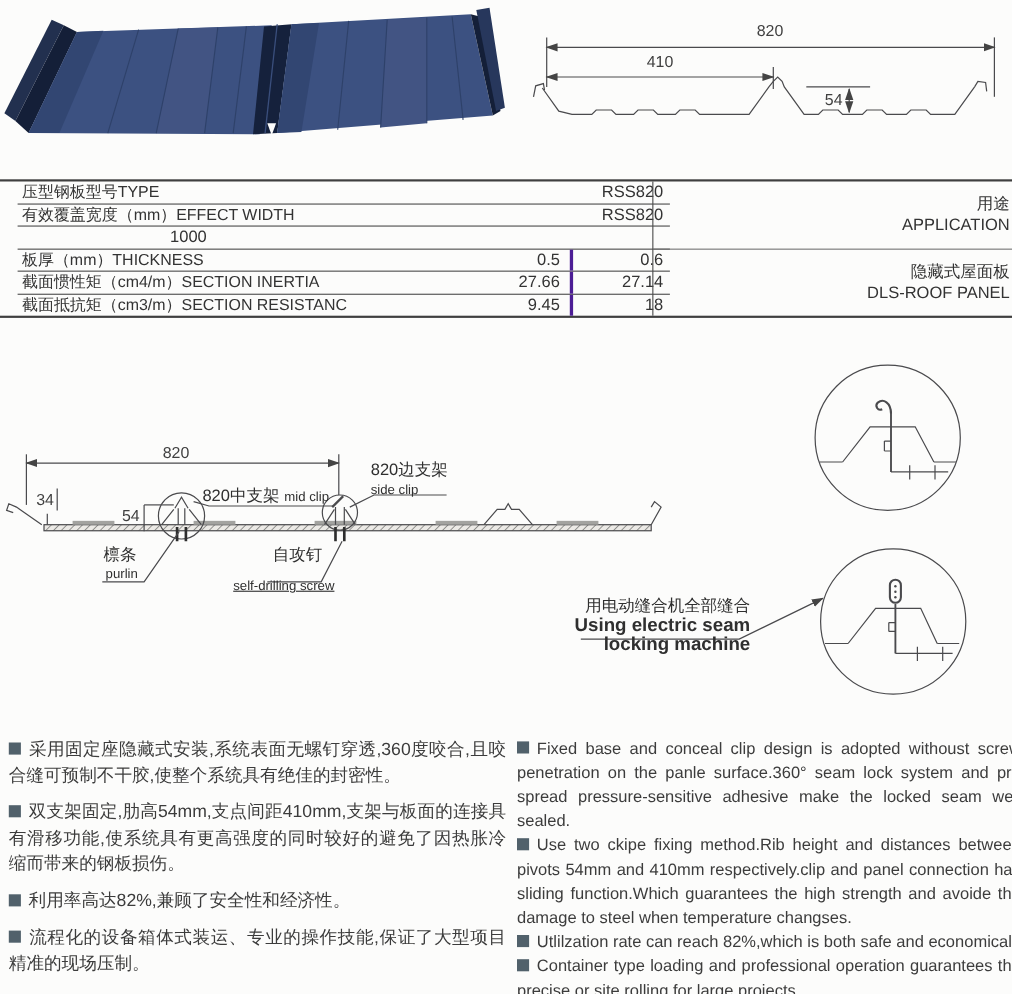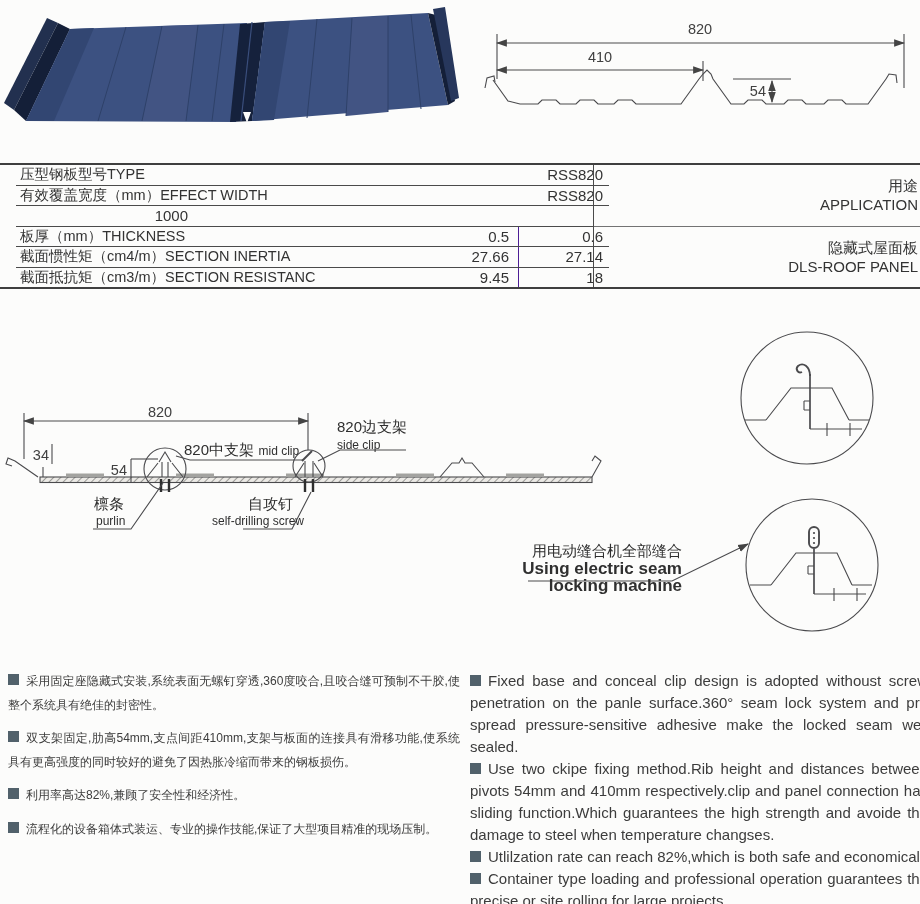--- a/index.html
+++ b/index.html
@@ -17,36 +17,36 @@
     left:0;top:163px;width:920px;height:126px;box-sizing:border-box;
     border-top:2px solid #3f3f3f;border-bottom:2px solid #3f3f3f;
     font-size:14.5px;color:#333;
   }
   .trows{position:absolute;left:0;top:0;width:593px;height:122px;display:flex;flex-direction:column;padding-left:16px;}
   .trow{flex:1;display:flex;align-items:center;border-bottom:1px solid #4a4a4a;box-sizing:border-box;}
   .trow:last-child{border-bottom:none;}
   .tlabel{flex:1;padding-left:4px;white-space:nowrap;overflow:hidden;}
   .tv{display:flex;align-items:center;justify-content:flex-end;box-sizing:border-box;height:100%;font-size:15px;}
   .tv1{width:87px;padding-right:9px;}
-  .tv2{width:91px;padding-right:6px;border-left:1px solid #4c1d95;}
+  .tv2{width:91px;padding-right:6px;border-left:3px solid #4c1d95;}
   .tvm{width:178px;padding-right:6px;}
   .tright{position:absolute;left:593px;top:0;width:327px;height:122px;border-left:1px solid #4a4a4a;box-sizing:border-box;display:flex;flex-direction:column;}
   .trcell{flex:1;display:flex;flex-direction:column;align-items:flex-end;justify-content:center;padding-right:2px;box-sizing:border-box;line-height:19px;font-size:15px;color:#333;}
   .trcell.first{border-bottom:1px solid #737373;}
 
   
   .dim{font-size:14.5px;color:#404040;white-space:nowrap;}
   .lab-zh{font-size:15px;color:#2f2f2f;white-space:nowrap;}
   .lab-en{font-size:12px;color:#2f2f2f;white-space:nowrap;}
   .seam-note{text-align:right;color:#2f2f2f;}
   .seam-note .zh{font-size:15px;line-height:18px;}
   .seam-note .en{font-size:17px;font-weight:bold;line-height:17px;}
 
   
-  .features{font-size:12px;line-height:23.5px;text-align:justify;color:#3c3c3c;}
+  .features{font-size:16px;line-height:23.5px;text-align:justify;color:#3c3c3c;}
   .features p{margin:0 0 10px 0;}
   .features-en{font-size:15px;line-height:22px;}
   .features-en p{margin:0;}
   .blk{display:inline-block;width:11px;height:11px;background:#51616b;margin-right:7px;vertical-align:0px;}
 </style>
 </head>
 <body>
 
 <svg width="920" height="904" viewBox="0 0 920 904">
   <defs>
@@ -220,21 +220,21 @@
   <span class="lab-zh">820中支架</span>
   <span class="lab-en">mid clip</span>
 </div>
 <div class="abs" style="left:337px;top:418px;">
   <div class="lab-zh">820边支架</div>
   <div class="lab-en" style="margin-top:1px;">side clip</div>
 </div>
 <div class="abs lab-zh" style="left:94px;top:495px;">檩条</div>
 <div class="abs lab-en" style="left:96px;top:514px;">purlin</div>
 <div class="abs lab-zh" style="left:248px;top:495px;">自攻钉</div>
-<div class="abs lab-en" style="left:212px;top:514px;">self-drilling screw</div>
+<div class="abs lab-en" style="left:212px;top:525px;text-decoration:underline;">self-drilling screw</div>
 
 <div class="abs seam-note" style="left:480px;top:542px;width:202px;">
   <div class="zh">用电动缝合机全部缝合</div>
   <div class="en">Using electric seam locking machine</div>
 </div>
 
 <div class="abs features" style="left:8px;top:670px;width:452px;">
   <p><span class="blk"></span><span>采用固定座隐藏式安装,系统表面无螺钉穿透,360度咬合,且咬合缝可预制不干胶,使整个系统具有绝佳的封密性。</span></p>
   <p><span class="blk"></span><span>双支架固定,肋高54mm,支点间距410mm,支架与板面的连接具有滑移功能,使系统具有更高强度的同时较好的避免了因热胀冷缩而带来的钢板损伤。</span></p>
   <p><span class="blk"></span><span>利用率高达82%,兼顾了安全性和经济性。</span></p>

